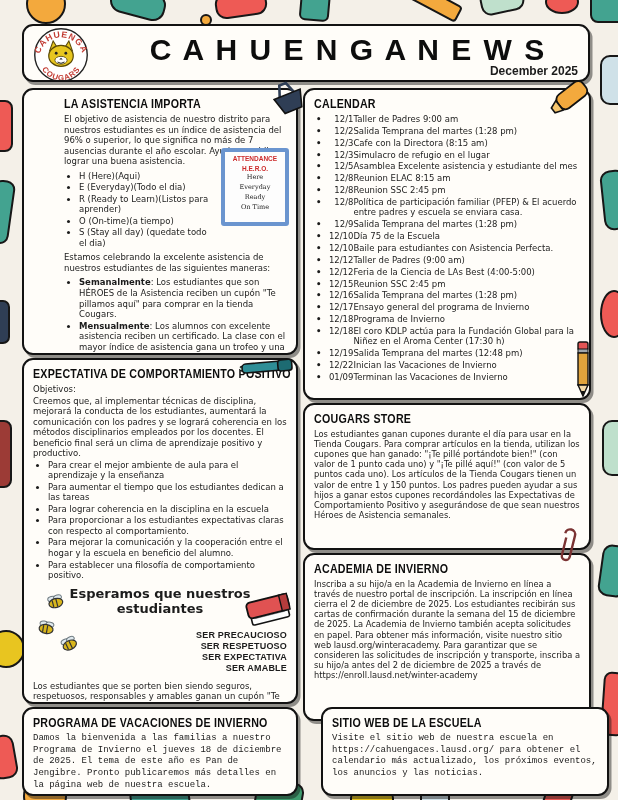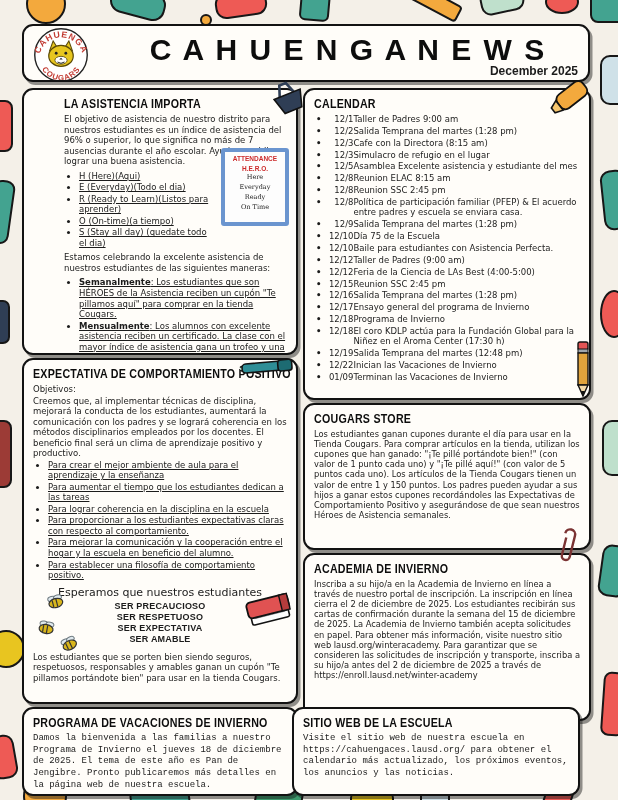--- a/index.html
+++ b/index.html
@@ -6,56 +6,56 @@
   body{width:618px;height:800px;position:relative;overflow:hidden;
        background:#f4f0e8;font-family:"DejaVu Sans",sans-serif;color:#1c1c1c;}
   
   .box{position:absolute;background:#fffdf9;border:2.5px solid #121212;border-radius:11px;
        box-shadow:2.5px 3px 0 rgba(20,20,20,.45);padding:6px 9px;z-index:2;overflow:hidden;
        box-sizing:border-box;}
   h2{margin:0 0 3px;font:900 13px "Liberation Sans",sans-serif;color:#0d0d0d;}
   h2 .sq{display:inline-block;transform:scaleX(.82);transform-origin:0 50%;
          letter-spacing:.3px;white-space:nowrap;}
   p{margin:0 0 4px;font-size:8.5px;line-height:1.24;}
-  ul{margin:1px 0 4px;padding-left:15px;text-decoration:underline;}
+  ul{margin:1px 0 4px;padding-left:15px;}
   li{margin-bottom:1px;font-size:8.5px;line-height:1.24;}
   .ways li b{font-weight:bold;}
   
   .header{left:22px;top:24px;width:568px;height:58px;padding:0;}
   .logo{position:absolute;left:9px;top:1px;width:56px;height:56px;}
   .nl-title{position:absolute;left:84px;top:7px;width:480px;text-align:center;
             font:900 30px "Liberation Sans",sans-serif;letter-spacing:2px;color:#0d0d0d;
             white-space:nowrap;}
   .nl-date{position:absolute;right:10px;bottom:2px;font:800 12px "Liberation Sans",sans-serif;}
   
   .att{left:22px;top:88px;width:276px;height:267px;padding-left:40px;}
   .beh{left:22px;top:358px;width:276px;height:346px;}
   .prog{left:22px;top:707px;width:276px;height:89px;}
   .cal{left:303px;top:88px;width:288px;height:312px;}
   .store{left:303px;top:403px;width:288px;height:147px;}
   .acad{left:303px;top:553px;width:288px;height:168px;}
-  .web{left:292px;top:707px;width:288px;height:89px;}
+  .web{left:321px;top:707px;width:288px;height:89px;}
   .store p,.acad p{font-size:8.3px;line-height:1.22;}
   .prog p,.web p{font-size:9px;line-height:1.3;font-family:Liberation Mono, monospace;}
   
   .ev{display:flex;align-items:flex-start;margin-bottom:1.5px;font-size:8.5px;line-height:1.22;}
   .ev::before{content:"•";font-weight:bold;margin:0 4px 0 2px;}
   .ev .d{flex:none;width:28px;text-align:right;}
   .ev .t{flex:1;}
   
   .hero-list{padding-right:76px;}
   .poster{position:absolute;right:7px;top:58px;width:68px;height:78px;background:#fdfdfd;
           border:4px solid #6b95cf;border-radius:3px;text-align:center;box-sizing:border-box;
           font-family:"DejaVu Serif",serif;}
   .poster .pt{color:#cc2b2b;font:800 6.5px "Liberation Sans",sans-serif;margin-top:3px;}
   .poster .pl{font-size:6.5px;line-height:1.55;color:#222;}
   
   .expwrap{text-align:center;margin:5px 0 4px;}
-  .exp-intro{font-size:11px;margin-bottom:2px;}
-  .exp{font:700 9px "Liberation Sans",sans-serif;margin-bottom:1px;letter-spacing:.2px;}
+  .exp-intro{font-size:13px;margin-bottom:14px;font-weight:bold;}
+  .exp{font:700 9px "Liberation Sans",sans-serif;margin-bottom:1px;letter-spacing:.2px;text-align:right;}
   
   .dec{position:absolute;border:2px solid #171717;z-index:0;}
   .icon{position:absolute;z-index:3;}
   .teal{background:#43a390}.coral{background:#ee5a55}.orange{background:#f3a93d}
   .lblue{background:#cfe1e8}.mint{background:#bfe0cc}.navy{background:#2f3e55}
   .yellow{background:#e8c520}.green{background:#3f9b6e}.dred{background:#9c3b36}
   .r50{border-radius:50%}
 </style>
 </head>
 <body>

